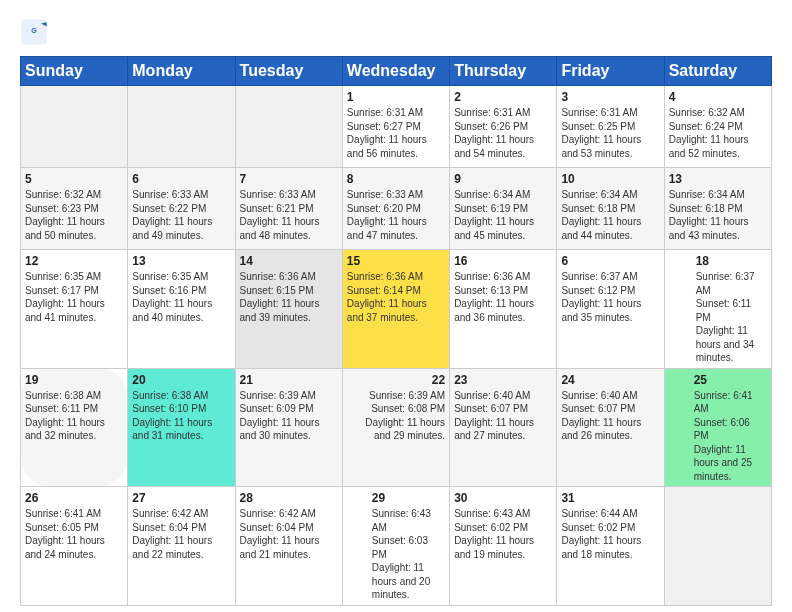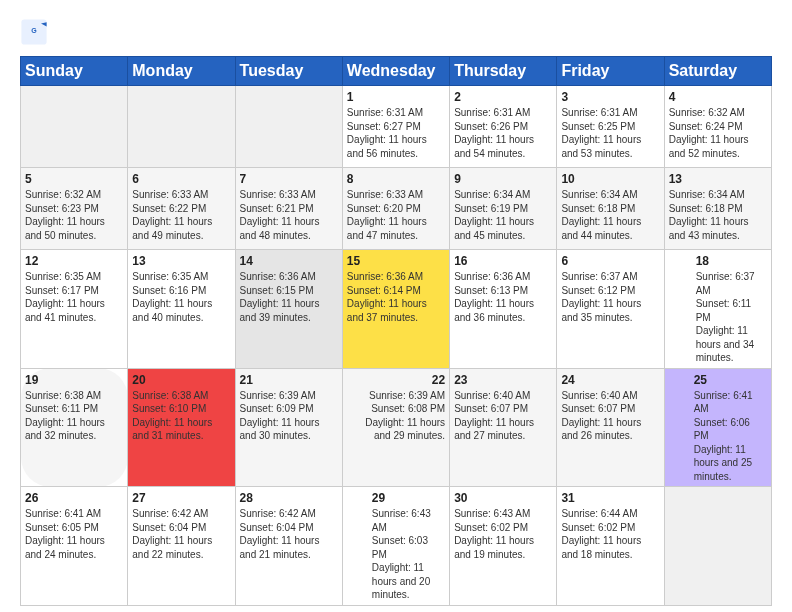--- a/index.html
+++ b/index.html
@@ -157,26 +157,26 @@
           <td style="background: rgb(255, 255, 255);"><span class="day-num">12</span><span class="day-detail">Sunrise: 6:35 AM<br>Sunset: 6:17 PM<br>Daylight: 11 hours and 41 minutes.</span></td>
           <td style="background: rgb(255, 255, 255);"><span class="day-num">13</span><span class="day-detail">Sunrise: 6:35 AM<br>Sunset: 6:16 PM<br>Daylight: 11 hours and 40 minutes.</span></td>
           <td style="background: #e5e5e5;"><span class="day-num">14</span><span class="day-detail">Sunrise: 6:36 AM<br>Sunset: 6:15 PM<br>Daylight: 11 hours and 39 minutes.</span></td>
           <td style="background: #fde047; margin-left: 33px;"><span class="day-num">15</span><span class="day-detail">Sunrise: 6:36 AM<br>Sunset: 6:14 PM<br>Daylight: 11 hours and 37 minutes.</span></td>
           <td style="background: rgb(255, 255, 255);"><span class="day-num">16</span><span class="day-detail">Sunrise: 6:36 AM<br>Sunset: 6:13 PM<br>Daylight: 11 hours and 36 minutes.</span></td>
           <td style="background: rgb(255, 255, 255);"><span class="day-num">6</span><span class="day-detail">Sunrise: 6:37 AM<br>Sunset: 6:12 PM<br>Daylight: 11 hours and 35 minutes.</span></td>
           <td style="background: rgb(255, 255, 255); padding-left: 31px;"><span class="day-num">18</span><span class="day-detail">Sunrise: 6:37 AM<br>Sunset: 6:11 PM<br>Daylight: 11 hours and 34 minutes.</span></td>
         </tr>
         <tr>
           <td style="background: rgb(245, 245, 245); border-radius: 30px;"><span class="day-num">19</span><span class="day-detail">Sunrise: 6:38 AM<br>Sunset: 6:11 PM<br>Daylight: 11 hours and 32 minutes.</span></td>
-          <td style="background: #ef4444;"><span class="day-num">20</span><span class="day-detail">Sunrise: 6:38 AM<br>Sunset: 6:10 PM<br>Daylight: 11 hours and 31 minutes.</span></td>
+          <td style="background: #5eead4;"><span class="day-num">20</span><span class="day-detail">Sunrise: 6:38 AM<br>Sunset: 6:10 PM<br>Daylight: 11 hours and 31 minutes.</span></td>
           <td style="background: rgb(245, 245, 245); margin-left: 39px;"><span class="day-num">21</span><span class="day-detail">Sunrise: 6:39 AM<br>Sunset: 6:09 PM<br>Daylight: 11 hours and 30 minutes.</span></td>
           <td style="background: rgb(245, 245, 245); text-align: right;"><span class="day-num">22</span><span class="day-detail">Sunrise: 6:39 AM<br>Sunset: 6:08 PM<br>Daylight: 11 hours and 29 minutes.</span></td>
           <td style="background: rgb(245, 245, 245);"><span class="day-num">23</span><span class="day-detail">Sunrise: 6:40 AM<br>Sunset: 6:07 PM<br>Daylight: 11 hours and 27 minutes.</span></td>
           <td style="background: rgb(245, 245, 245);"><span class="day-num">24</span><span class="day-detail">Sunrise: 6:40 AM<br>Sunset: 6:07 PM<br>Daylight: 11 hours and 26 minutes.</span></td>
-          <td style="background: #c4b5fd; padding-left: 29px;"><span class="day-num">25</span><span class="day-detail">Sunrise: 6:41 AM<br>Sunset: 6:06 PM<br>Daylight: 11 hours and 25 minutes.</span></td>
+          <td style="background: #86efac; padding-left: 29px;"><span class="day-num">25</span><span class="day-detail">Sunrise: 6:41 AM<br>Sunset: 6:06 PM<br>Daylight: 11 hours and 25 minutes.</span></td>
         </tr>
         <tr>
           <td style="background: rgb(255, 255, 255);"><span class="day-num">26</span><span class="day-detail">Sunrise: 6:41 AM<br>Sunset: 6:05 PM<br>Daylight: 11 hours and 24 minutes.</span></td>
           <td style="background: rgb(255, 255, 255);"><span class="day-num">27</span><span class="day-detail">Sunrise: 6:42 AM<br>Sunset: 6:04 PM<br>Daylight: 11 hours and 22 minutes.</span></td>
           <td style="background: rgb(255, 255, 255);"><span class="day-num">28</span><span class="day-detail">Sunrise: 6:42 AM<br>Sunset: 6:04 PM<br>Daylight: 11 hours and 21 minutes.</span></td>
           <td style="background: rgb(255, 255, 255); padding-left: 29px;"><span class="day-num">29</span><span class="day-detail">Sunrise: 6:43 AM<br>Sunset: 6:03 PM<br>Daylight: 11 hours and 20 minutes.</span></td>
           <td style="background: rgb(255, 255, 255);"><span class="day-num">30</span><span class="day-detail">Sunrise: 6:43 AM<br>Sunset: 6:02 PM<br>Daylight: 11 hours and 19 minutes.</span></td>
           <td style="background: rgb(255, 255, 255);"><span class="day-num">31</span><span class="day-detail">Sunrise: 6:44 AM<br>Sunset: 6:02 PM<br>Daylight: 11 hours and 18 minutes.</span></td>
           <td class="empty-cell"></td>
         </tr>

